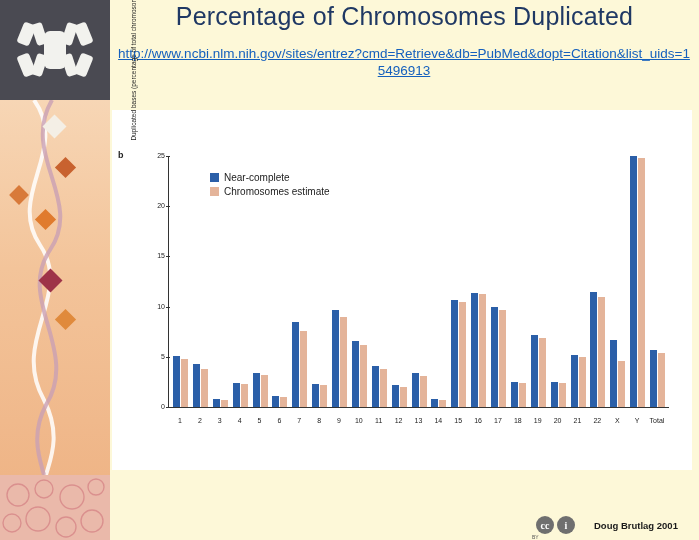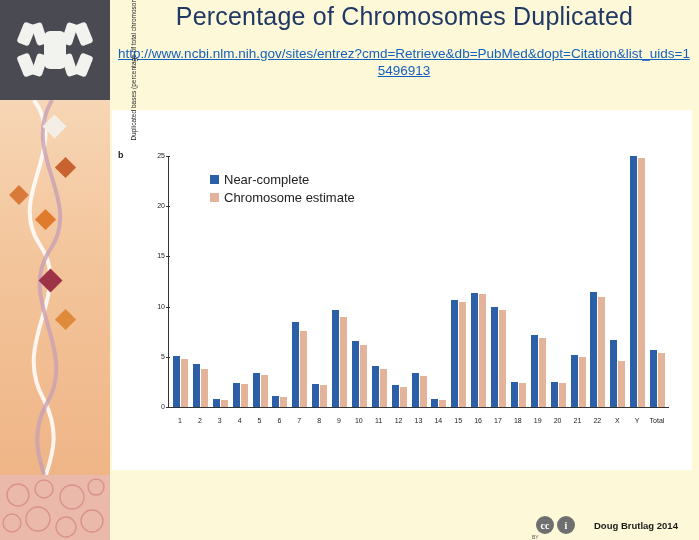--- a/index.html
+++ b/index.html
@@ -114,21 +114,21 @@
   #xlabel{
     position:absolute;left:36px;right:8px;bottom:4px;
     text-align:center;font-size:7.5px;color:#222;
   }
   
   #legend{
     position:absolute;left:78px;top:26px;
   }
   .legend-row{display:flex;align-items:center;gap:5px;margin-bottom:3px;}
   .legend-swatch{width:9px;height:9px;display:inline-block;}
-  .legend-row span.txt{font-size:13px;color:#222;}
+  .legend-row span.txt{font-size:10px;color:#222;}
   
   #cc-badge{
     position:absolute;left:536px;top:516px;
     display:flex;gap:3px;
   }
   .cc-circle{
     width:18px;height:18px;border-radius:50%;
     background:#6f6f6f;color:#fff;
     font-size:10px;font-weight:bold;
     display:flex;align-items:center;justify-content:center;
@@ -203,21 +203,21 @@
 
     <div id="ylabel">Duplicated bases (percentage of total chromosome)</div>
 
     <div id="legend">
       <div class="legend-row">
         <span class="legend-swatch" style="background:#2b5fa8"></span>
         <span class="txt">Near-complete</span>
       </div>
       <div class="legend-row">
         <span class="legend-swatch" style="background:#e4b49a"></span>
-        <span class="txt">Chromosome estimate</span>
+        <span class="txt">Chromosomes estimate</span>
       </div>
     </div>
 
     <div id="axes">
       <div id="yticks-holder">
           <div class="ytick" style="top: 100%;">0<i></i></div>
           <div class="ytick" style="top: 80%;">5<i></i></div>
           <div class="ytick" style="top: 60%;">10<i></i></div>
           <div class="ytick" style="top: 40%;">15<i></i></div>
           <div class="ytick" style="top: 20%;">20<i></i></div>
@@ -355,13 +355,13 @@
         <div>Total</div>
       </div>
   </div>
 </div>
 
 <div id="cc-badge">
   <div class="cc-circle">cc</div>
   <div class="cc-circle">i</div>
 </div>
 <div id="cc-caption">BY</div>
-<div id="credit">Doug Brutlag 2014</div>
+<div id="credit">Doug Brutlag 2001</div>
 
 </body></html>

